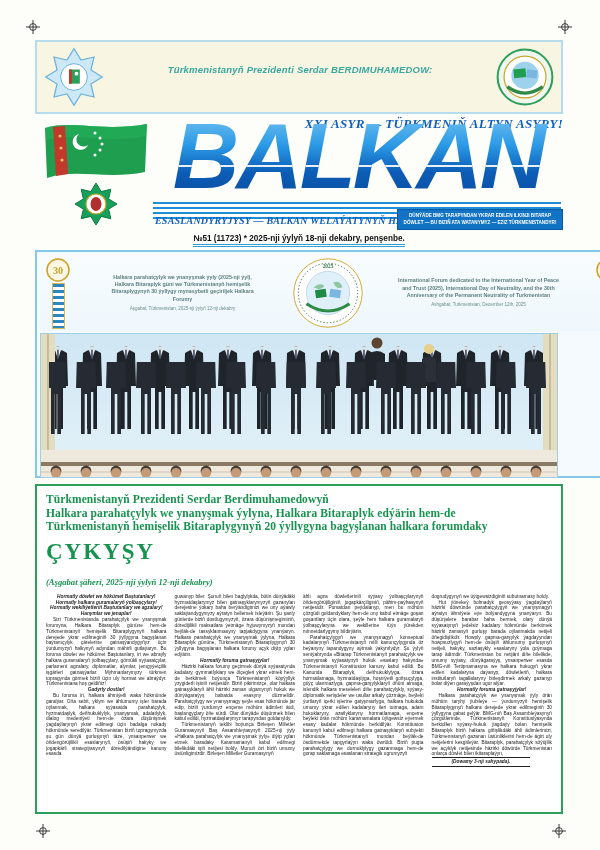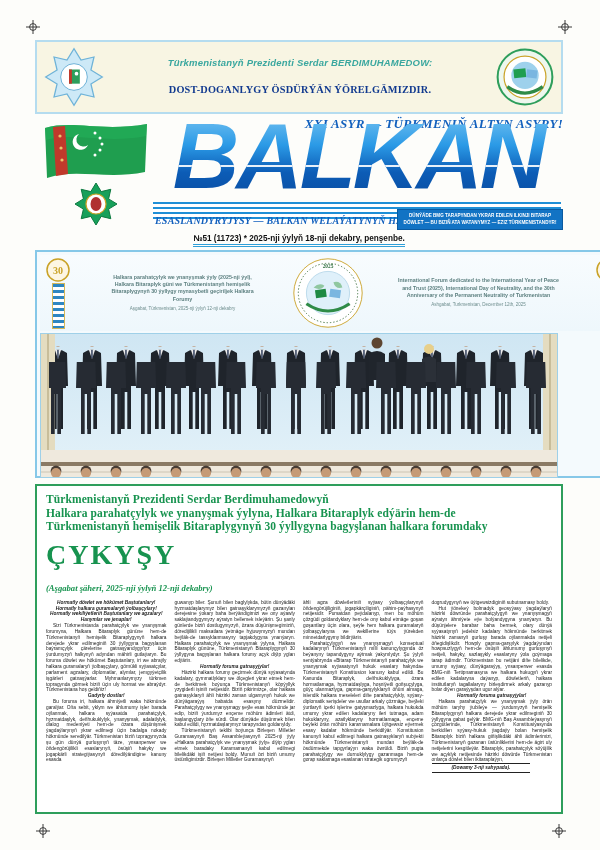--- a/index.html
+++ b/index.html
@@ -46,21 +46,21 @@
   .ribbon{width:11px;height:44px;border:1px solid #d4b85a;
     background:repeating-linear-gradient(180deg,#2e86c1 0 3px,#ffffff 3px 6px);}
   .forum-text{width:158px;text-align:center;color:#5d8080;font-size:5.3px;line-height:1.4;font-weight:bold;}
   .forum-sub{font-size:4.5px;margin-top:3px;font-weight:normal;color:#6d8d8d;}
   .leaders-photo{display:block;margin-top:2px;border:1px solid #9fd0e8;}
   
   .article-box{position:absolute;left:35px;top:484px;width:528px;height:330px;border:2px solid #2e9e5b;
     background:#fff;box-sizing:border-box;padding:7px 9px 4px;}
   .headline{text-align:left;color:#17934f;font-family:"Liberation Serif",serif;font-weight:bold;}
   .hl-line{font-size:11.5px;line-height:1.18;letter-spacing:.1px;}
-  .hl-title{font-size:28px;letter-spacing:2px;margin-top:5px;}
+  .hl-title{font-size:23px;letter-spacing:2px;margin-top:5px;}
   .hl-date{font-size:8.6px;font-style:italic;margin-top:12px;}
   .columns{margin-top:7px;display:flex;gap:8px;height:236px;overflow:hidden;}
   .col{flex:1;font-size:4.8px;line-height:1.22;text-align:justify;color:#1c1c1c;}
   .col p{margin:0;}
   .b-p{text-indent:7px;}
   .b-head{text-align:center;font-weight:bold;font-style:italic;}
   .b-more{text-align:center;font-weight:bold;font-style:italic;border-top:1px solid #222;
     border-bottom:1px solid #222;width:82%;margin:2px auto 0;padding:1px 0;}
 </style>
 </head>
@@ -92,21 +92,20 @@
   <div class="quote-banner">
     <svg width="60" height="60" viewBox="0 0 72 72">
       <polygon points="70,36 56.3,27.6 60,12 44.4,15.7 36,2 27.6,15.7 12,12 15.7,27.6 2,36 15.7,44.4 12,60 27.6,56.3 36,70 44.4,56.3 60,60 56.3,44.4" fill="#cde9f7" stroke="#6fb3d8" stroke-width="1.5"></polygon>
       <circle cx="36" cy="36" r="16" fill="#ffffff" stroke="#6fb3d8" stroke-width="1.2"></circle>
       <rect x="30" y="27" width="13" height="17" fill="#2e9e5b"></rect>
       <rect x="30" y="27" width="3.5" height="17" fill="#c0392b"></rect>
       <circle cx="39" cy="32" r="2.2" fill="#ffffff"></circle>
     </svg>
     <div class="quote-center">
       <div class="quote-attr">Türkmenistanyň Prezidenti Serdar BERDIMUHAMEDOW:</div>
-      <div class="quote-line">DOST-DOGANLYGY ÖSDÜRÝÄN ÝÖRELGÄMIZDIR.</div>
     </div>
     <svg width="58" height="58" viewBox="0 0 72 72">
       <circle cx="36" cy="36" r="34" fill="#eef7ee" stroke="#2e9e5b" stroke-width="2.5"></circle>
       <circle cx="36" cy="36" r="26" fill="#ffffff" stroke="#caa227" stroke-width="1.5"></circle>
       <circle cx="36" cy="34" r="17" fill="#9ed1ec"></circle>
       <rect x="22" y="26" width="15" height="11" fill="#1f9e4f" transform="rotate(-6 29 31)"></rect>
       <rect x="38" y="27" width="13" height="10" fill="#7ab6e0" transform="rotate(7 44 32)"></rect>
       <path d="M14 48 q22 16 44 0" stroke="#2e8b47" stroke-width="4" fill="none"></path>
     </svg>
   </div>
@@ -222,21 +221,21 @@
           <path d="M-7 13 Q0 8 7 13 L7 36 L-7 36 Z" fill="#2b3038"></path>
         </g>
       <rect x="8" y="28" width="504" height="115" fill="url(#personF)"></rect>
     </svg>
   </div>
 
   <div class="article-box">
     <div class="headline">
       <div class="hl-line">Türkmenistanyň Prezidenti Serdar Berdimuhamedowyň</div>
       <div class="hl-line">Halkara parahatçylyk we ynanyşmak ýylyna, Halkara Bitaraplyk edýärin hem-de</div>
-      <div class="hl-line">Türkmenistanyň hemişelik Bitaraplygynyň 30 ýyllygyna bagyşlanan halkara forumdaky</div>
+      <div class="hl-line">Türkmenistanyň hemişelik Bitaraplygynyň 20 ýyllygyna bagyşlanan halkara forumdaky</div>
       <div class="hl-title">ÇYKYŞY</div>
       <div class="hl-date">(Aşgabat şäheri, 2025-nji ýylyň 12-nji dekabry)</div>
     </div>
     <div class="columns">
       <div class="col">
           <p class="b-head">Hormatly döwlet we hökümet Baştutanlary!</p>
           <p class="b-head">Hormatly halkara guramalaryň ýolbaşçylary!</p>
           <p class="b-head">Hormatly wekiliýetleriň Baştutanlary we agzalary!</p>
           <p class="b-head">Hanymlar we jenaplar!</p>
           <p class="b-p">Sizi Türkmenistanda parahatçylyk we ynanyşmak forumyna, Halkara Bitaraplyk gününe hem-de Türkmenistanyň hemişelik Bitaraplygynyň halkara derejede ykrar edilmeginiň 30 ýyllygyna bagyşlanan baýramçylyk çärelerine gatnaşýandygyňyz üçin ýurdumyzyň halkynyň adyndan mähirli gutlaýaryn. Bu foruma döwlet we hökümet Baştutanlary, iri we abraýly halkara guramalaryň ýolbaşçylary, görnükli syýasatçylar, parlament agzalary, diplomatlar, alymlar, jemgyýetçilik işgärleri gatnaşýarlar. Myhmanlarymyzy türkmen topragynda görmek biziň üçin uly hormat we abraýdyr. Türkmenistana hoş geldiňiz!</p>

